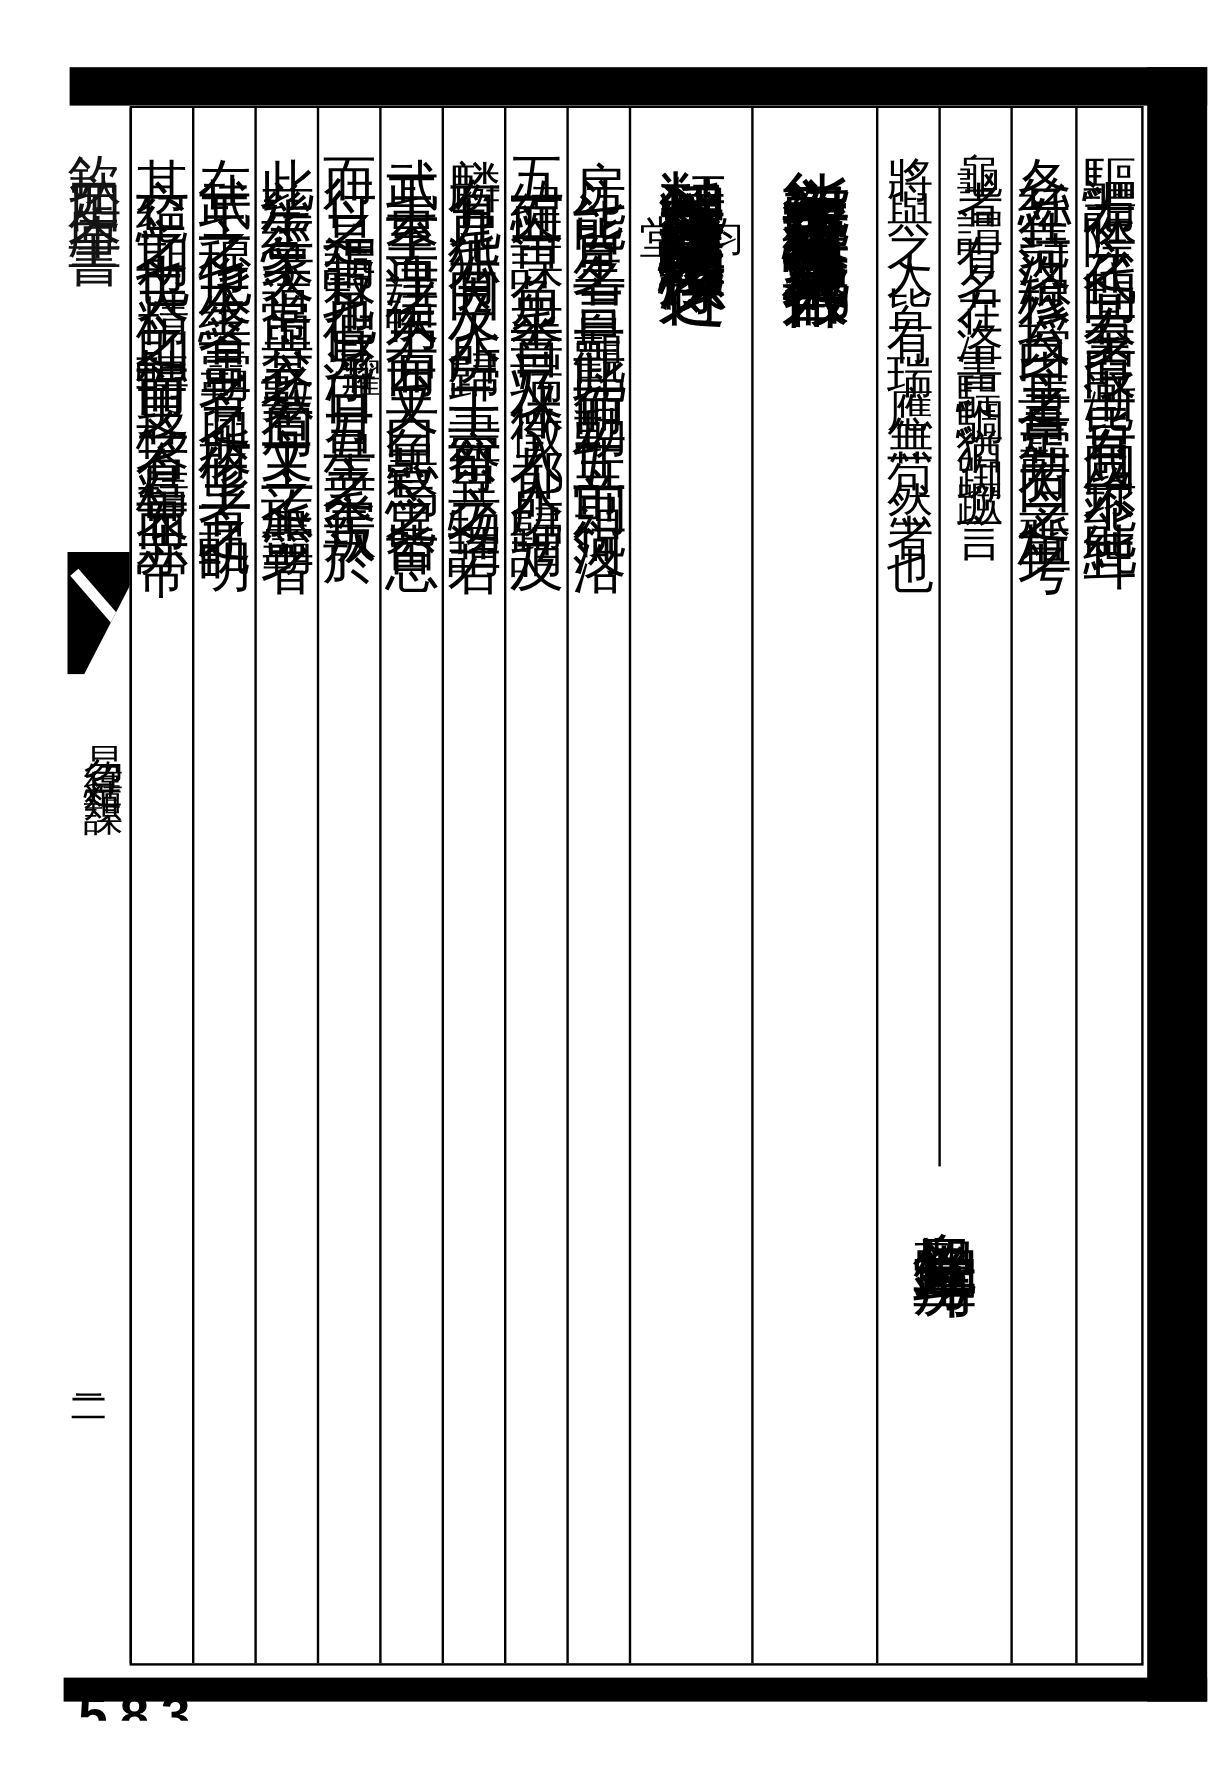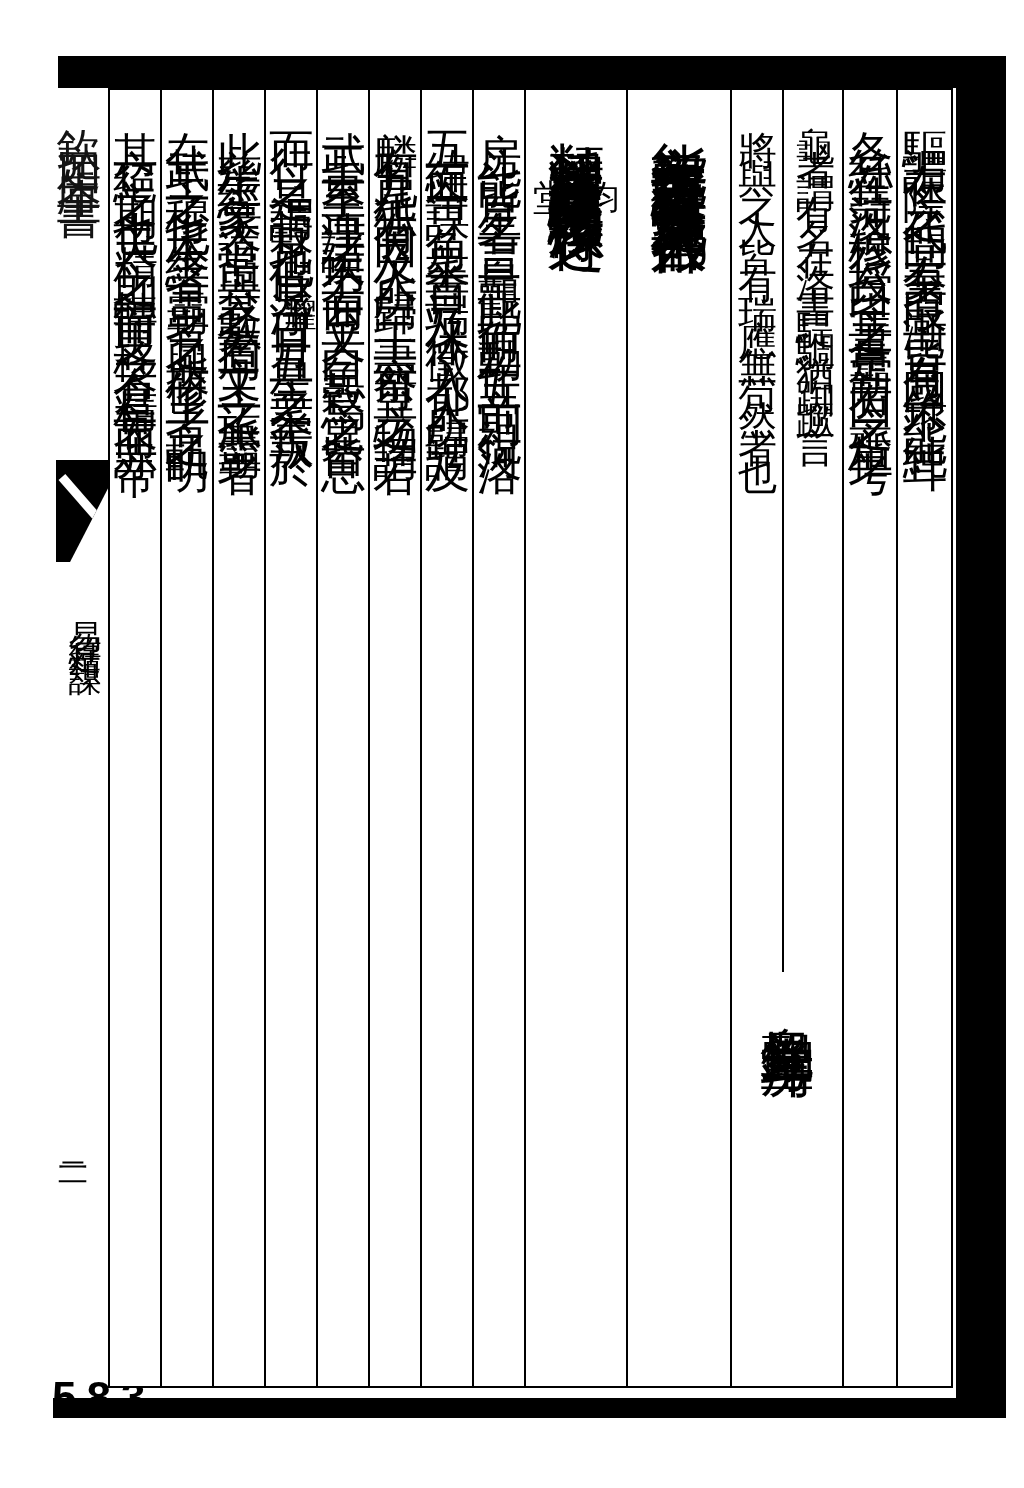--- a/index.html
+++ b/index.html
@@ -67,21 +67,21 @@
   }
   .book-title{
     position:absolute;left:68px;top:596px;writing-mode:vertical-rl;text-orientation:upright;
     font-size:33px;letter-spacing:10px;line-height:1;
   }
   .folio{
     position:absolute;left:58px;top:1140px;writing-mode:vertical-rl;text-orientation:upright;
     font-size:30px;letter-spacing:12px;line-height:1;
   }
   .corner-number{
-    position:absolute;left:52px;top:1376px;width:130px;height:26px;overflow:hidden;
+    position:absolute;left:52px;top:1408px;width:130px;height:26px;overflow:hidden;text-align:center;
   }
   .corner-number span{
     font-family:"Liberation Sans","DejaVu Sans",sans-serif;
     font-size:44px;letter-spacing:10px;line-height:1;font-weight:bold;
   }
 </style>
 </head>
 <body>
 
 <div class="page">

